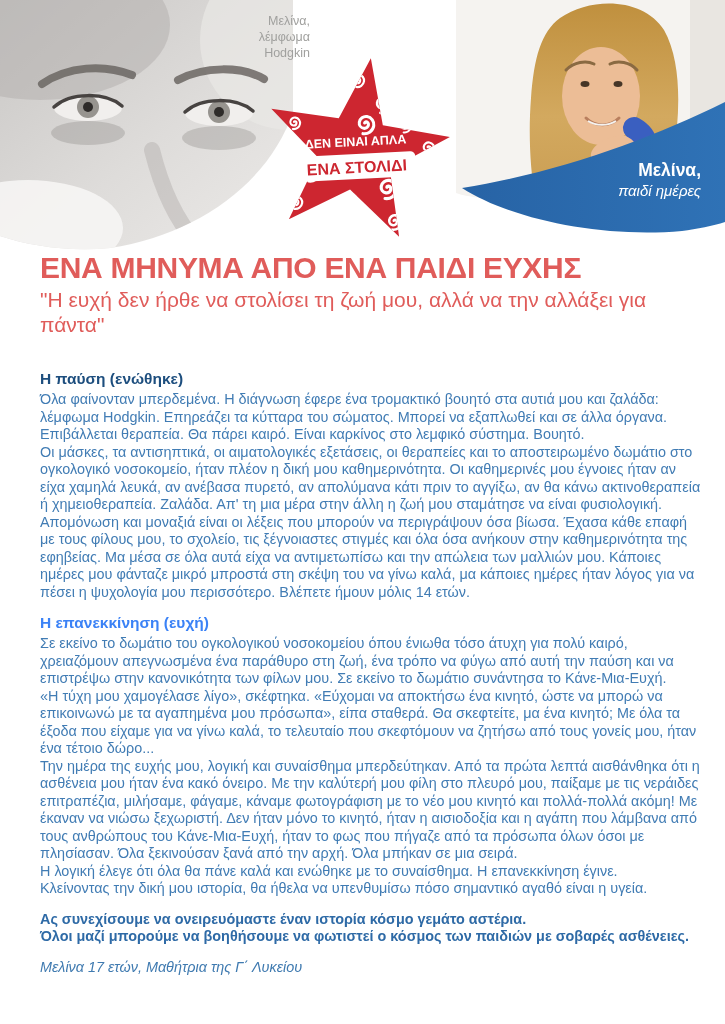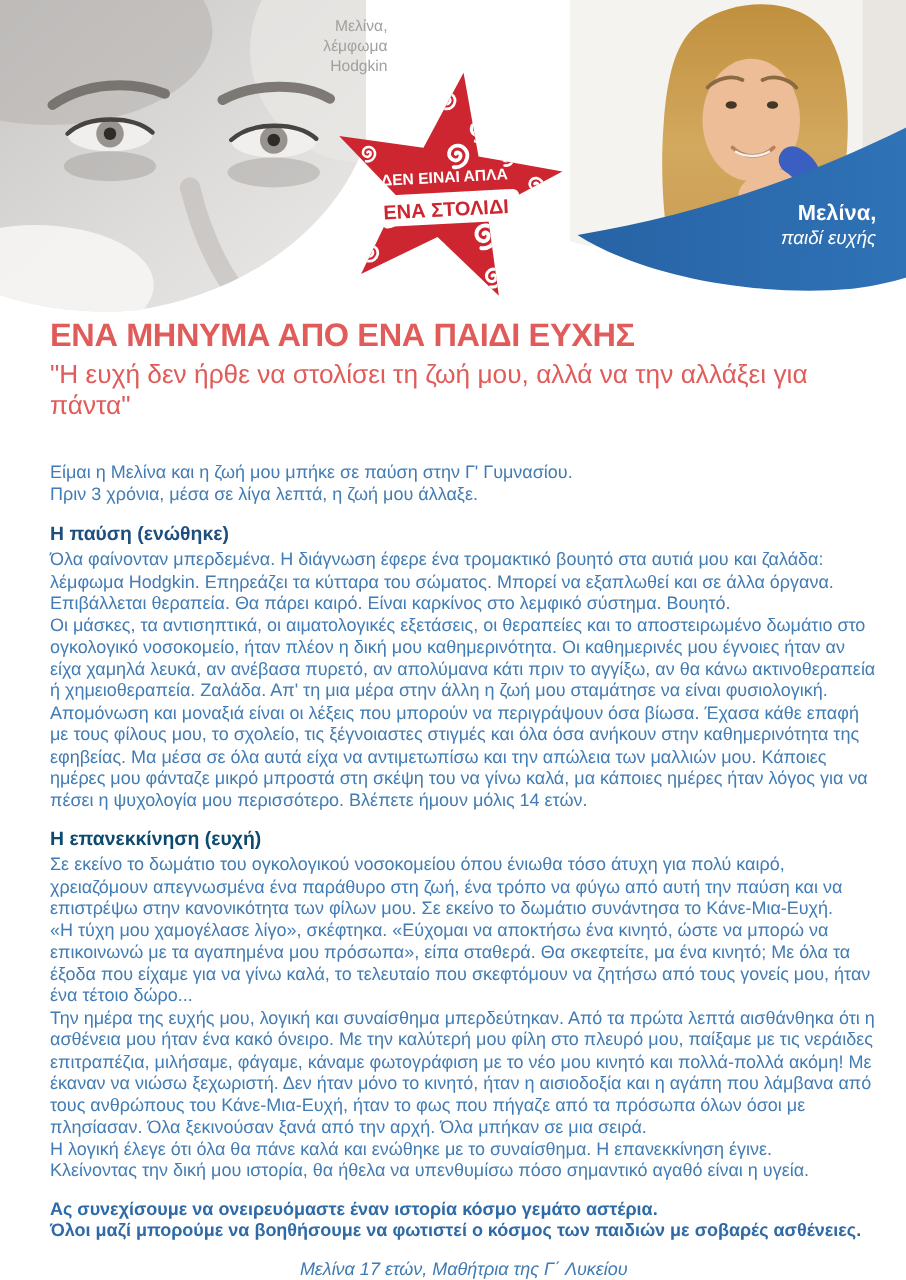--- a/index.html
+++ b/index.html
@@ -10,33 +10,33 @@
   .header{position:absolute;left:0;top:0;width:725px;height:255px;}
   .photo-caption{
     position:absolute;left:175px;top:13px;width:135px;text-align:right;
     color:#a0a09e;font-size:12.5px;line-height:16px;white-space:pre-line;
   }
   .banner-text{position:absolute;right:24px;top:160px;text-align:right;color:#ffffff;}
   .banner-name{font-size:17.5px;font-weight:bold;line-height:21px;}
   .banner-sub{font-size:15px;font-style:italic;line-height:19px;}
   .content{position:absolute;left:40px;top:254px;width:662px;}
   .content h1{
-    margin:0 0 5px 0;font-size:26px;line-height:28px;font-weight:bold;
+    margin:0 0 5px 0;font-size:30px;line-height:28px;font-weight:bold;
     color:#e05c5a;letter-spacing:-0.3px;
   }
   .content h2{
     margin:0 0 33px 0;font-size:21px;line-height:25px;font-weight:normal;color:#e05c5a;
   }
   .content p{white-space:pre-line;color:#417cb4;font-size:14.4px;line-height:17.5px;margin:0 0 13px 0;}
   .content h3{font-size:15.5px;line-height:18px;margin:2px 0 3px 0;}
   .h-navy{color:#1d4e7e;}
-  .h-red{color:#0c4a6e;}
+  .h-red{color:#3b82f6;}
   .intro{margin-bottom:14px !important;}
   .closing{font-weight:bold;color:#2e6aa6 !important;margin-top:2px !important;}
-  .footer-line{font-style:italic;margin-top:13px !important;color:#3f7ab0 !important;text-align:center;}
+  .footer-line{font-style:italic;margin-top:13px !important;color:#3f7ab0 !important;}
 </style>
 </head>
 <body>
 
 <div class="page">
 
   <div class="header">
     <svg width="725" height="255" viewBox="0 0 725 255">
       <defs>
         <clipPath id="leftClip">
@@ -128,29 +128,27 @@
         </g>
       </g>
     </svg>
 
     <div class="photo-caption">Μελίνα,
 λέμφωμα
 Hodgkin</div>
 
     <div class="banner-text">
       <div class="banner-name">Μελίνα,</div>
-      <div class="banner-sub">παιδί ευχής</div>
+      <div class="banner-sub">παιδί ημέρες</div>
     </div>
   </div>
 
   <div class="content">
     <h1>ΕΝΑ ΜΗΝΥΜΑ ΑΠΟ ΕΝΑ ΠΑΙΔΙ ΕΥΧΗΣ</h1>
     <h2>"Η ευχή δεν ήρθε να στολίσει τη ζωή μου, αλλά να την αλλάξει για πάντα"</h2>
-    <p class="intro">Είμαι η Μελίνα και η ζωή μου μπήκε σε παύση στην Γ' Γυμνασίου.
-Πριν 3 χρόνια, μέσα σε λίγα λεπτά, η ζωή μου άλλαξε.</p>
     <h3 class="h-navy">Η παύση (ενώθηκε)</h3>
     <p>Όλα φαίνονταν μπερδεμένα. Η διάγνωση έφερε ένα τρομακτικό βουητό στα αυτιά μου και ζαλάδα: λέμφωμα Hodgkin. Επηρεάζει τα κύτταρα του σώματος. Μπορεί να εξαπλωθεί και σε άλλα όργανα. Επιβάλλεται θεραπεία. Θα πάρει καιρό. Είναι καρκίνος στο λεμφικό σύστημα. Βουητό.
 Οι μάσκες, τα αντισηπτικά, οι αιματολογικές εξετάσεις, οι θεραπείες και το αποστειρωμένο δωμάτιο στο ογκολογικό νοσοκομείο, ήταν πλέον η δική μου καθημερινότητα. Οι καθημερινές μου έγνοιες ήταν αν είχα χαμηλά λευκά, αν ανέβασα πυρετό, αν απολύμανα κάτι πριν το αγγίξω, αν θα κάνω ακτινοθεραπεία ή χημειοθεραπεία. Ζαλάδα.  Απ' τη μια μέρα στην άλλη η ζωή μου σταμάτησε να είναι φυσιολογική. Απομόνωση και μοναξιά είναι οι λέξεις που μπορούν να περιγράψουν όσα βίωσα. Έχασα κάθε επαφή με τους φίλους μου, το σχολείο, τις ξέγνοιαστες στιγμές και όλα όσα ανήκουν στην καθημερινότητα της εφηβείας. Μα μέσα σε όλα αυτά είχα να αντιμετωπίσω και την απώλεια των μαλλιών μου. Κάποιες ημέρες μου φάνταζε μικρό μπροστά στη σκέψη του να γίνω καλά, μα κάποιες ημέρες ήταν λόγος για να πέσει η ψυχολογία μου περισσότερο. Βλέπετε ήμουν μόλις 14 ετών.</p>
     <h3 class="h-red">Η επανεκκίνηση (ευχή)</h3>
     <p>Σε εκείνο το δωμάτιο του ογκολογικού νοσοκομείου όπου ένιωθα τόσο άτυχη για πολύ καιρό, χρειαζόμουν απεγνωσμένα ένα παράθυρο στη ζωή, ένα τρόπο να φύγω από αυτή την παύση και να επιστρέψω στην κανονικότητα των φίλων μου. Σε εκείνο το δωμάτιο συνάντησα το Κάνε-Μια-Ευχή.
 «Η τύχη μου χαμογέλασε λίγο», σκέφτηκα. «Εύχομαι να αποκτήσω ένα κινητό, ώστε να μπορώ να επικοινωνώ με τα αγαπημένα μου πρόσωπα», είπα σταθερά. Θα σκεφτείτε, μα ένα κινητό; Με όλα τα έξοδα που είχαμε για να γίνω καλά, το τελευταίο που σκεφτόμουν να ζητήσω από τους γονείς μου, ήταν ένα τέτοιο δώρο...
 Την ημέρα της ευχής μου, λογική και συναίσθημα μπερδεύτηκαν. Από τα πρώτα λεπτά αισθάνθηκα ότι η ασθένεια μου ήταν ένα κακό όνειρο. Με την καλύτερή μου φίλη στο πλευρό μου, παίξαμε με τις νεράιδες επιτραπέζια, μιλήσαμε, φάγαμε, κάναμε φωτογράφιση με το νέο μου κινητό και πολλά-πολλά ακόμη! Με έκαναν να νιώσω ξεχωριστή. Δεν ήταν μόνο το κινητό, ήταν η αισιοδοξία και η αγάπη που λάμβανα από τους ανθρώπους του Κάνε-Μια-Ευχή, ήταν το φως που πήγαζε από τα πρόσωπα όλων όσοι με πλησίασαν. Όλα ξεκινούσαν ξανά από την αρχή. Όλα μπήκαν σε μια σειρά.
 Η λογική έλεγε ότι όλα θα πάνε καλά και ενώθηκε με το συναίσθημα. Η επανεκκίνηση έγινε.
 Κλείνοντας την δική μου ιστορία, θα ήθελα να υπενθυμίσω πόσο σημαντικό αγαθό είναι η υγεία.</p>
     <p class="closing">Ας συνεχίσουμε να ονειρευόμαστε έναν ιστορία κόσμο γεμάτο αστέρια.

